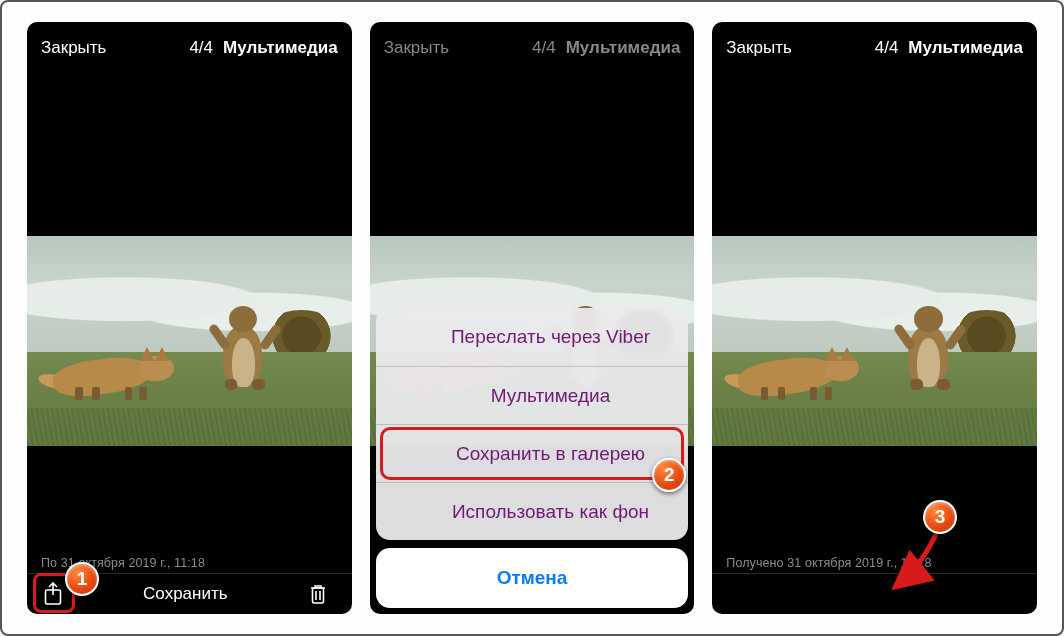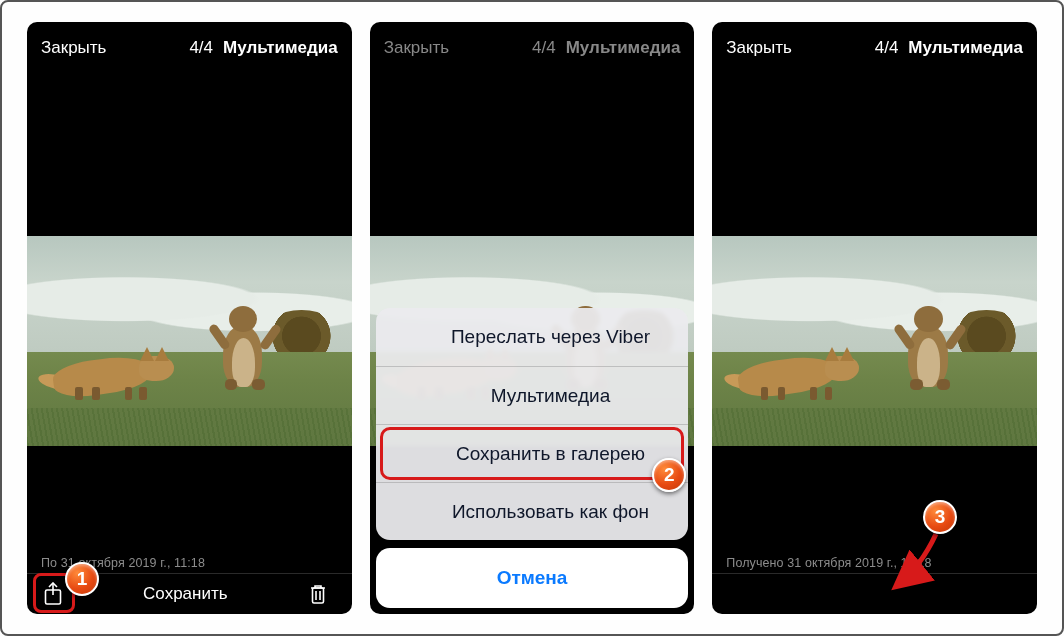--- a/index.html
+++ b/index.html
@@ -151,21 +151,21 @@
   }
   .sheet-group {
     background: rgba(235,235,238,.94);
     border-radius:14px;
     overflow:hidden;
     backdrop-filter: blur(2px);
   }
   .sheet-item {
     height:58px;
     display:flex; align-items:center; justify-content:center;
-    font-size:19px; color:#0f172a;
+    font-size:19px; color:#701a75;
     border-top:1px solid rgba(120,120,120,.35);
     position:relative;
     padding-left:37px;
   }
   .sheet-item:first-child { border-top:none; }
   .sheet-cancel {
     background:#fff;
     border-radius:14px;
     height:60px;
     margin-top:8px;

